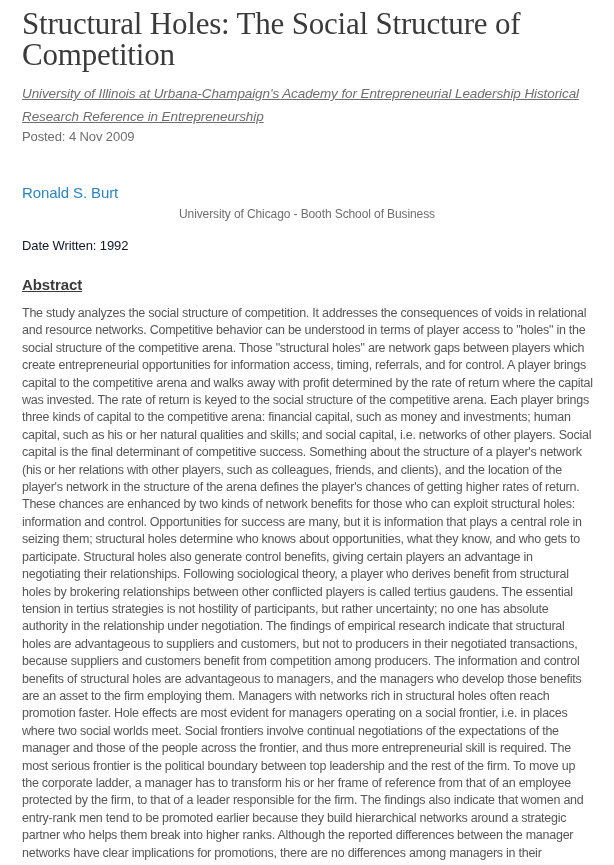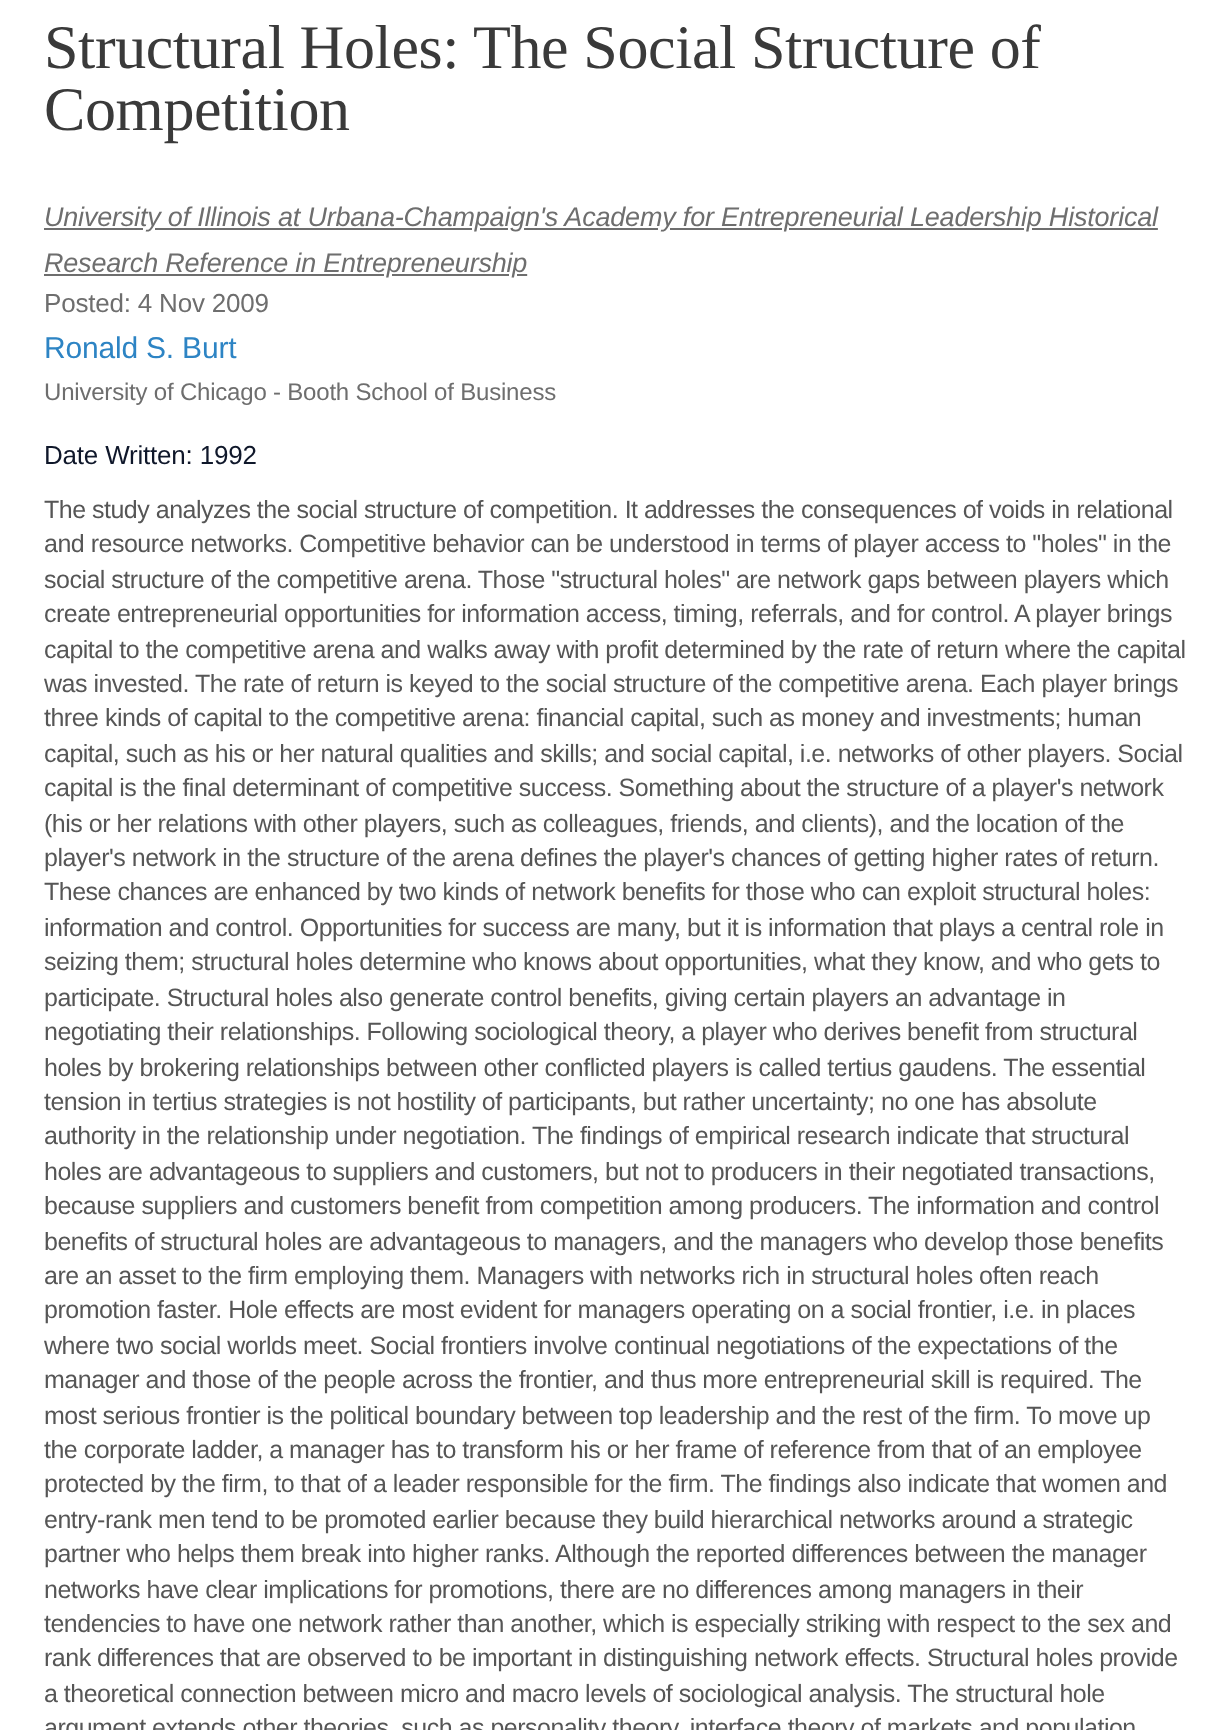--- a/index.html
+++ b/index.html
@@ -19,52 +19,53 @@
   .paper-title {
     font-family: "Liberation Serif", "DejaVu Serif", serif;
     font-size: 31px;
     font-weight: 400;
     letter-spacing: -0.2px;
     color: #3a3a3a;
     line-height: 31px;
   }
   .series-link {
     display: inline-block;
-    margin-top: 27px;
+    margin-top: 12px;
     font-size: 13.5px;
     font-style: italic;
     color: #6e6e6e;
     text-decoration: underline;
     line-height: 23px;
     letter-spacing: -0.1px;
     cursor: pointer;
     max-width: 570px;
   }
   .posted {
     margin-top: 1px;
     font-size: 13px;
     color: #6e6e6e;
     letter-spacing: -0.1px;
   }
   .author-block {
-    margin-top: 7px;
+    margin-top: 40px;
   }
   .author-name {
     display: inline-block;
     font-size: 15px;
     color: #2d84c4;
     text-decoration: none;
     cursor: pointer;
     letter-spacing: -0.1px;
   }
   .affiliation {
     margin-top: 5px;
     font-size: 12px;
     color: #6e6e6e;
     letter-spacing: -0.1px;
+    text-align: center;
   }
   .date-written {
     margin-top: 17px;
     font-size: 13px;
     color: #0f172a;
     letter-spacing: -0.1px;
   }
   .abstract-heading {
     margin-top: 23px;
     font-size: 15px;
@@ -94,16 +95,17 @@
 
   <p class="posted">Posted: 4 Nov 2009</p>
 
   <div class="author-block">
     <a class="author-name">Ronald S. Burt</a>
     <div class="affiliation">University of Chicago - Booth School of Business</div>
   </div>
 
   <p class="date-written">Date Written: 1992</p>
 
+  <h2 class="abstract-heading">Abstract</h2>
 
   <p class="abstract-text">The study analyzes the social structure of competition. It addresses the consequences of voids in relational and resource networks. Competitive behavior can be understood in terms of player access to "holes" in the social structure of the competitive arena. Those "structural holes" are network gaps between players which create entrepreneurial opportunities for information access, timing, referrals, and for control. A player brings capital to the competitive arena and walks away with profit determined by the rate of return where the capital was invested. The rate of return is keyed to the social structure of the competitive arena. Each player brings three kinds of capital to the competitive arena: financial capital, such as money and investments; human capital, such as his or her natural qualities and skills; and social capital, i.e. networks of other players. Social capital is the final determinant of competitive success. Something about the structure of a player's network (his or her relations with other players, such as colleagues, friends, and clients), and the location of the player's network in the structure of the arena defines the player's chances of getting higher rates of return. These chances are enhanced by two kinds of network benefits for those who can exploit structural holes: information and control. Opportunities for success are many, but it is information that plays a central role in seizing them; structural holes determine who knows about opportunities, what they know, and who gets to participate. Structural holes also generate control benefits, giving certain players an advantage in negotiating their relationships. Following sociological theory, a player who derives benefit from structural holes by brokering relationships between other conflicted players is called tertius gaudens. The essential tension in tertius strategies is not hostility of participants, but rather uncertainty; no one has absolute authority in the relationship under negotiation. The findings of empirical research indicate that structural holes are advantageous to suppliers and customers, but not to producers in their negotiated transactions, because suppliers and customers benefit from competition among producers. The information and control benefits of structural holes are advantageous to managers, and the managers who develop those benefits are an asset to the firm employing them. Managers with networks rich in structural holes often reach promotion faster. Hole effects are most evident for managers operating on a social frontier, i.e. in places where two social worlds meet. Social frontiers involve continual negotiations of the expectations of the manager and those of the people across the frontier, and thus more entrepreneurial skill is required. The most serious frontier is the political boundary between top leadership and the rest of the firm. To move up the corporate ladder, a manager has to transform his or her frame of reference from that of an employee protected by the firm, to that of a leader responsible for the firm. The findings also indicate that women and entry-rank men tend to be promoted earlier because they build hierarchical networks around a strategic partner who helps them break into higher ranks. Although the reported differences between the manager networks have clear implications for promotions, there are no differences among managers in their tendencies to have one network rather than another, which is especially striking with respect to the sex and rank differences that are observed to be important in distinguishing network effects. Structural holes provide a theoretical connection between micro and macro levels of sociological analysis. The structural hole argument extends other theories, such as personality theory, interface theory of markets and population ecology, and resource dependence and transaction cost theory</p>
 
 </div>
 
 </body></html>

